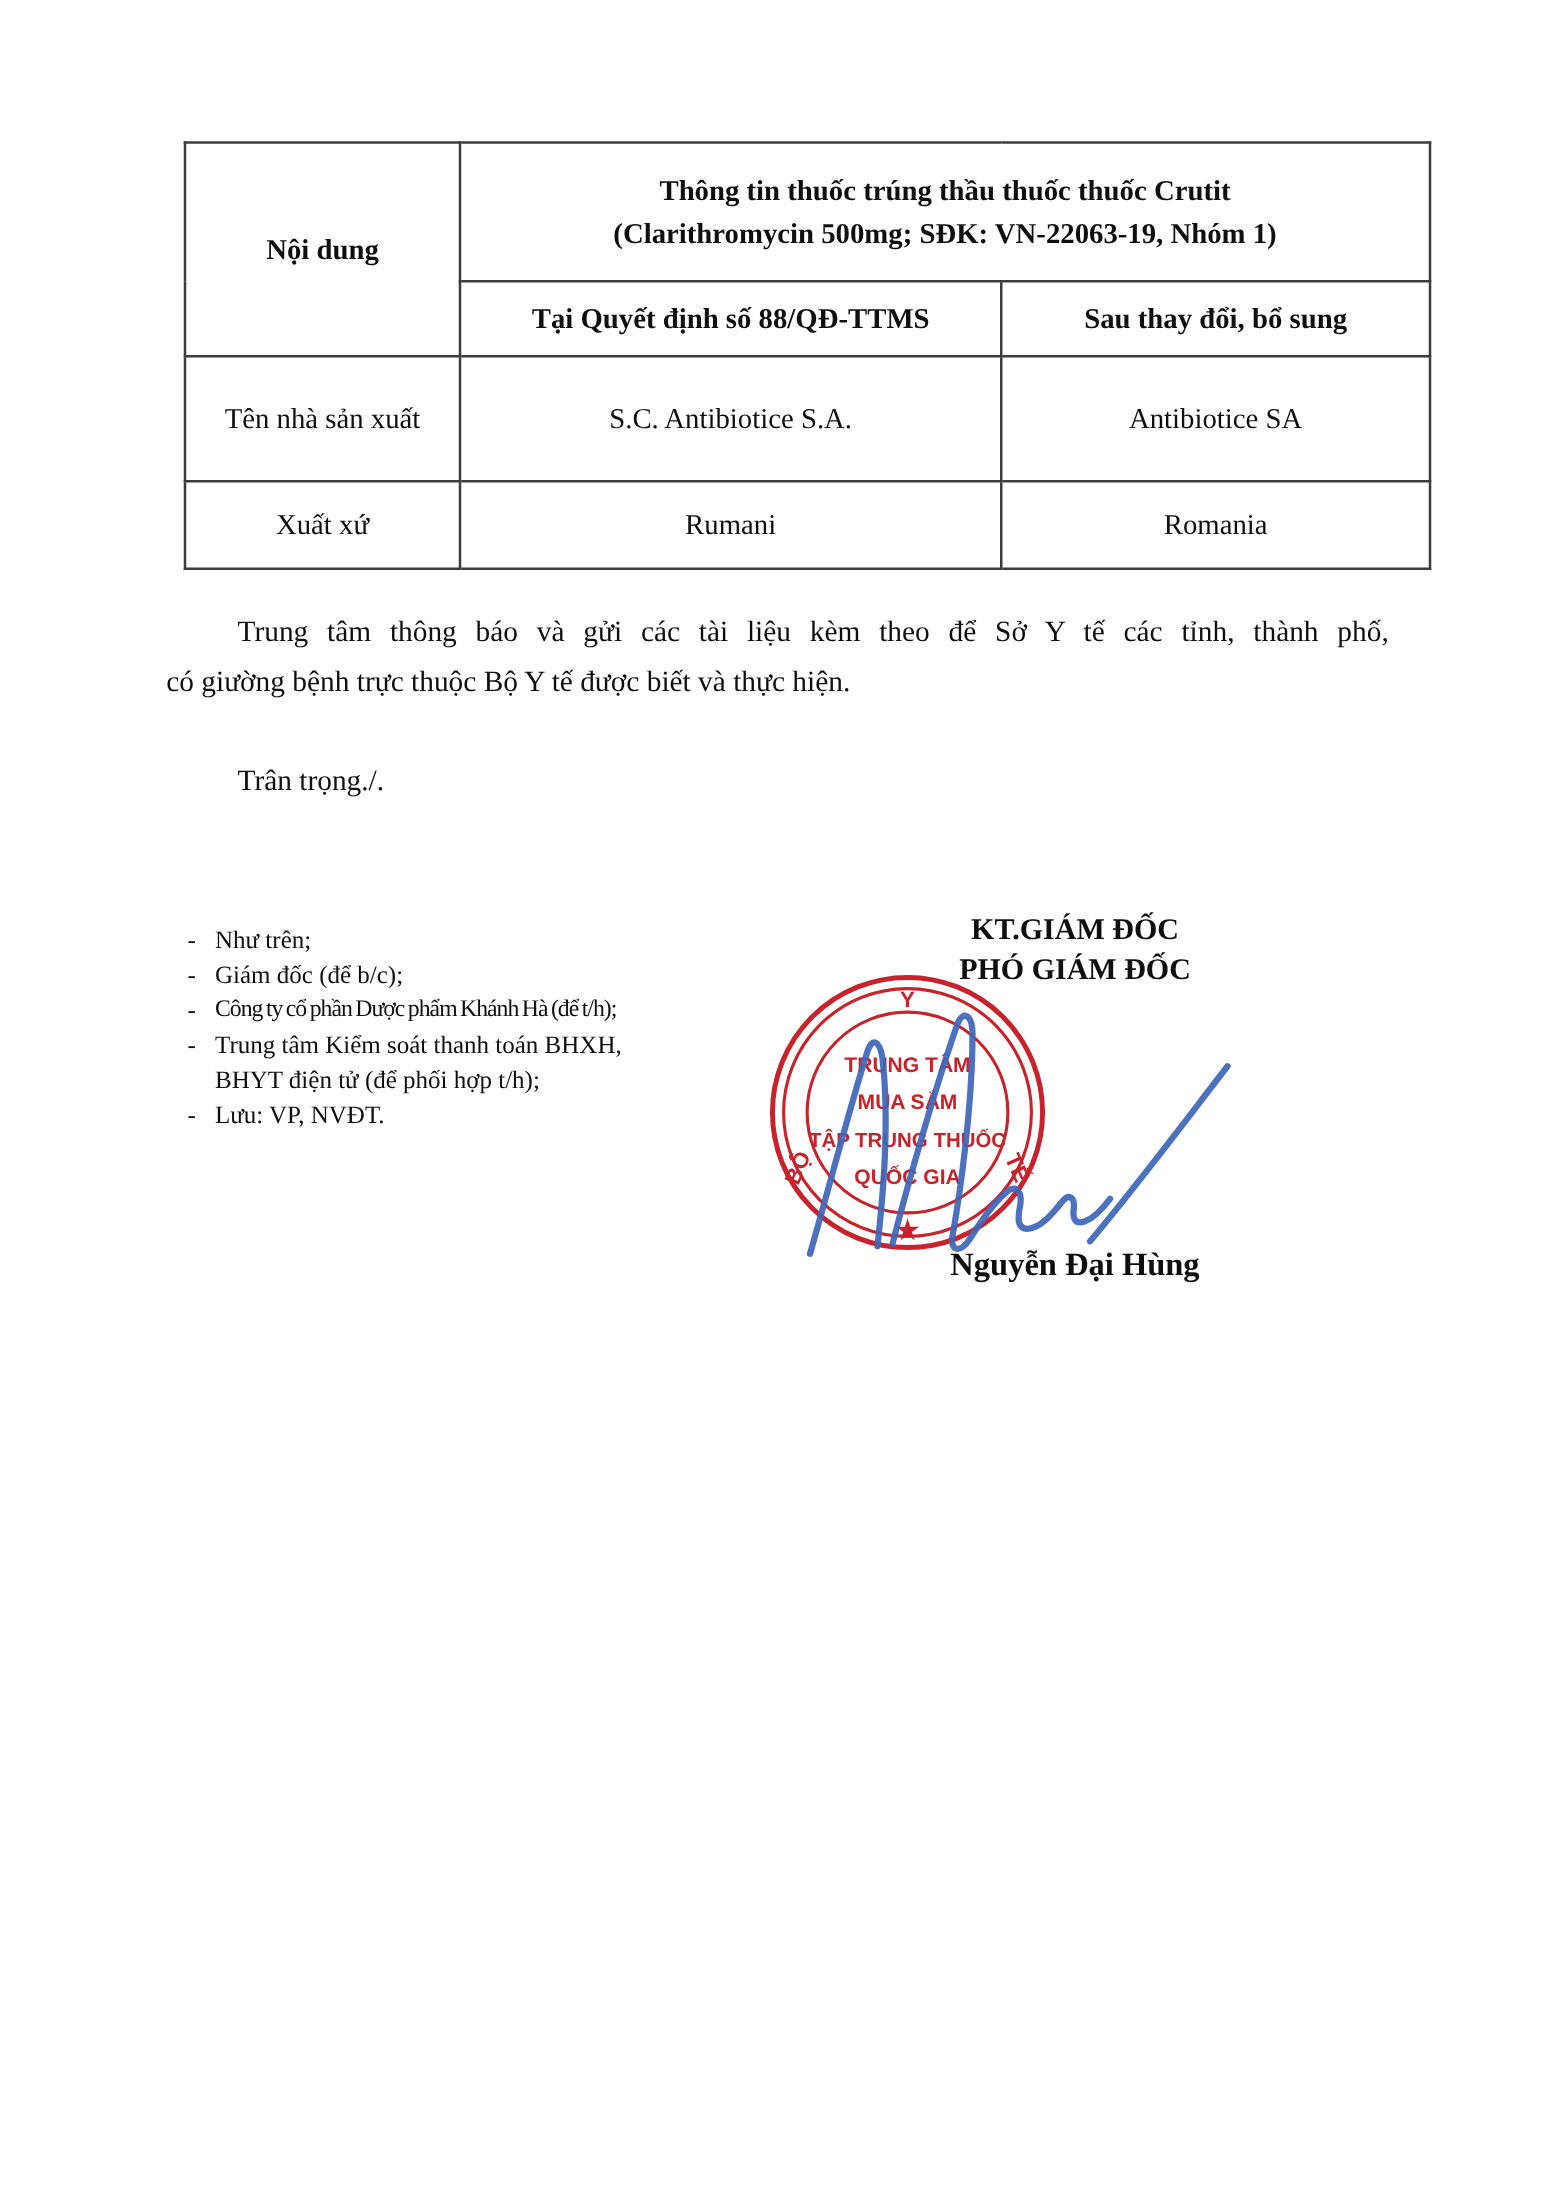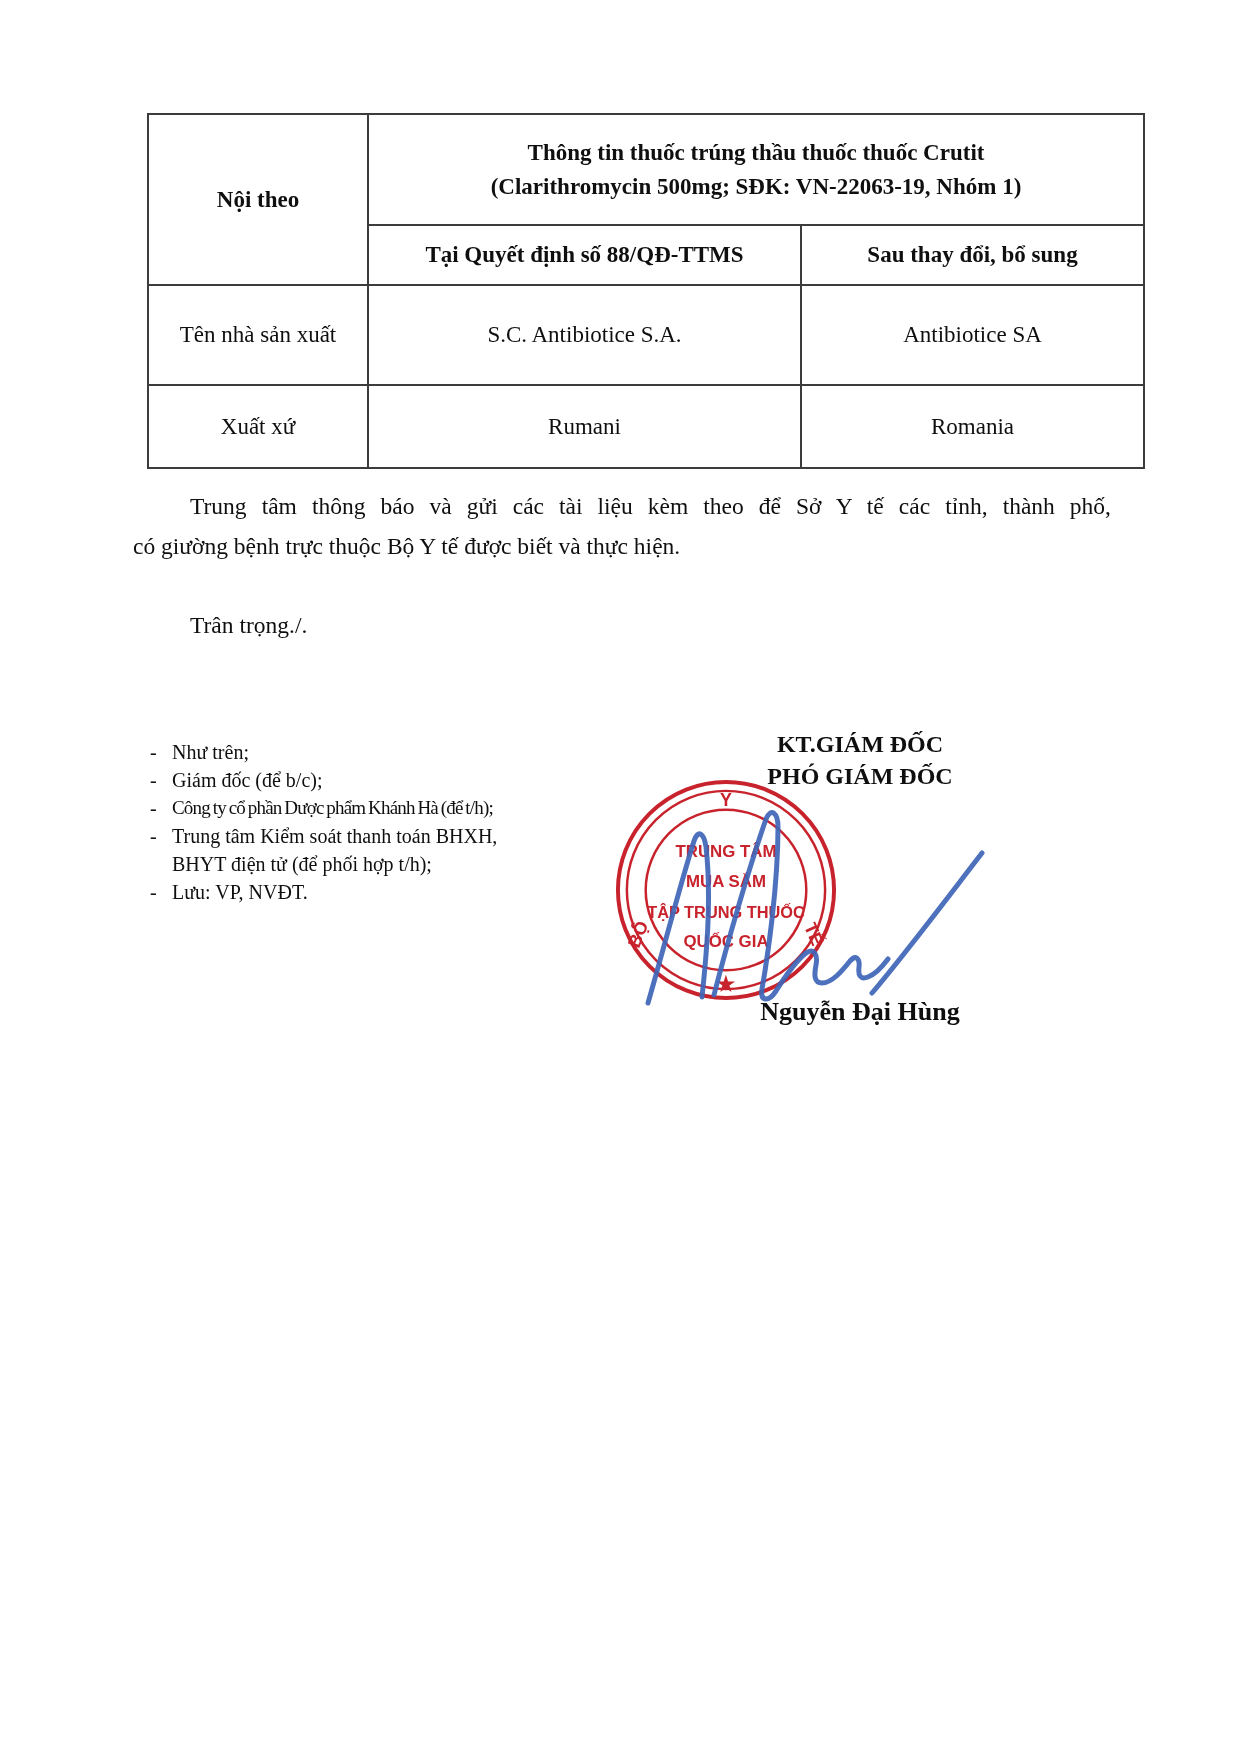--- a/index.html
+++ b/index.html
@@ -13,21 +13,21 @@
     border-collapse:collapse;table-layout:fixed;
   }
   .doc-table td{
     border:2px solid #3c3c3c;vertical-align:middle;text-align:center;
     padding:2px 10px;font-size:23px;line-height:1.45;
   }
   .doc-table .hdr{font-weight:bold;}
   .row-h1{height:111px;}
   .row-h2{height:60px;}
   .row-r1{height:100px;}
-  .row-r2{height:83px;font-family:Liberation Serif, serif;}
+  .row-r2{height:70px;font-family:Liberation Serif, serif;}
   
   .paragraph{
     position:absolute;left:133px;top:486px;width:978px;
     font-size:23.5px;line-height:40px;
   }
   .paragraph .pline{text-align:justify;text-align-last:justify;}
   .paragraph .pline.first{text-indent:57px;}
   .paragraph .pline.last{text-align:left;text-align-last:left;}
   .closing{
     position:absolute;left:190px;top:612px;font-size:23.5px;
@@ -63,21 +63,21 @@
 <div class="page">
 
   <table class="doc-table">
     <colgroup>
       <col style="width:220px">
         <col style="width:433px">
         <col style="width:343px">
     </colgroup>
     <tbody>
         <tr class="row-h1">
-      <td rowspan="2" class="hdr">Nội theo</td>
+      <td rowspan="2" class="hdr">Nội dung</td>
       <td colspan="2" class="hdr">
         <div>Thông tin thuốc trúng thầu thuốc thuốc Crutit</div>
         <div>(Clarithromycin 500mg; SĐK: VN-22063-19, Nhóm 1)</div>
       </td>
     </tr>
     <tr class="row-h2">
       <td class="hdr">Tại Quyết định số 88/QĐ-TTMS</td>
       <td class="hdr">Sau thay đổi, bổ sung</td>
     </tr>
     <tr class="row-r1">

